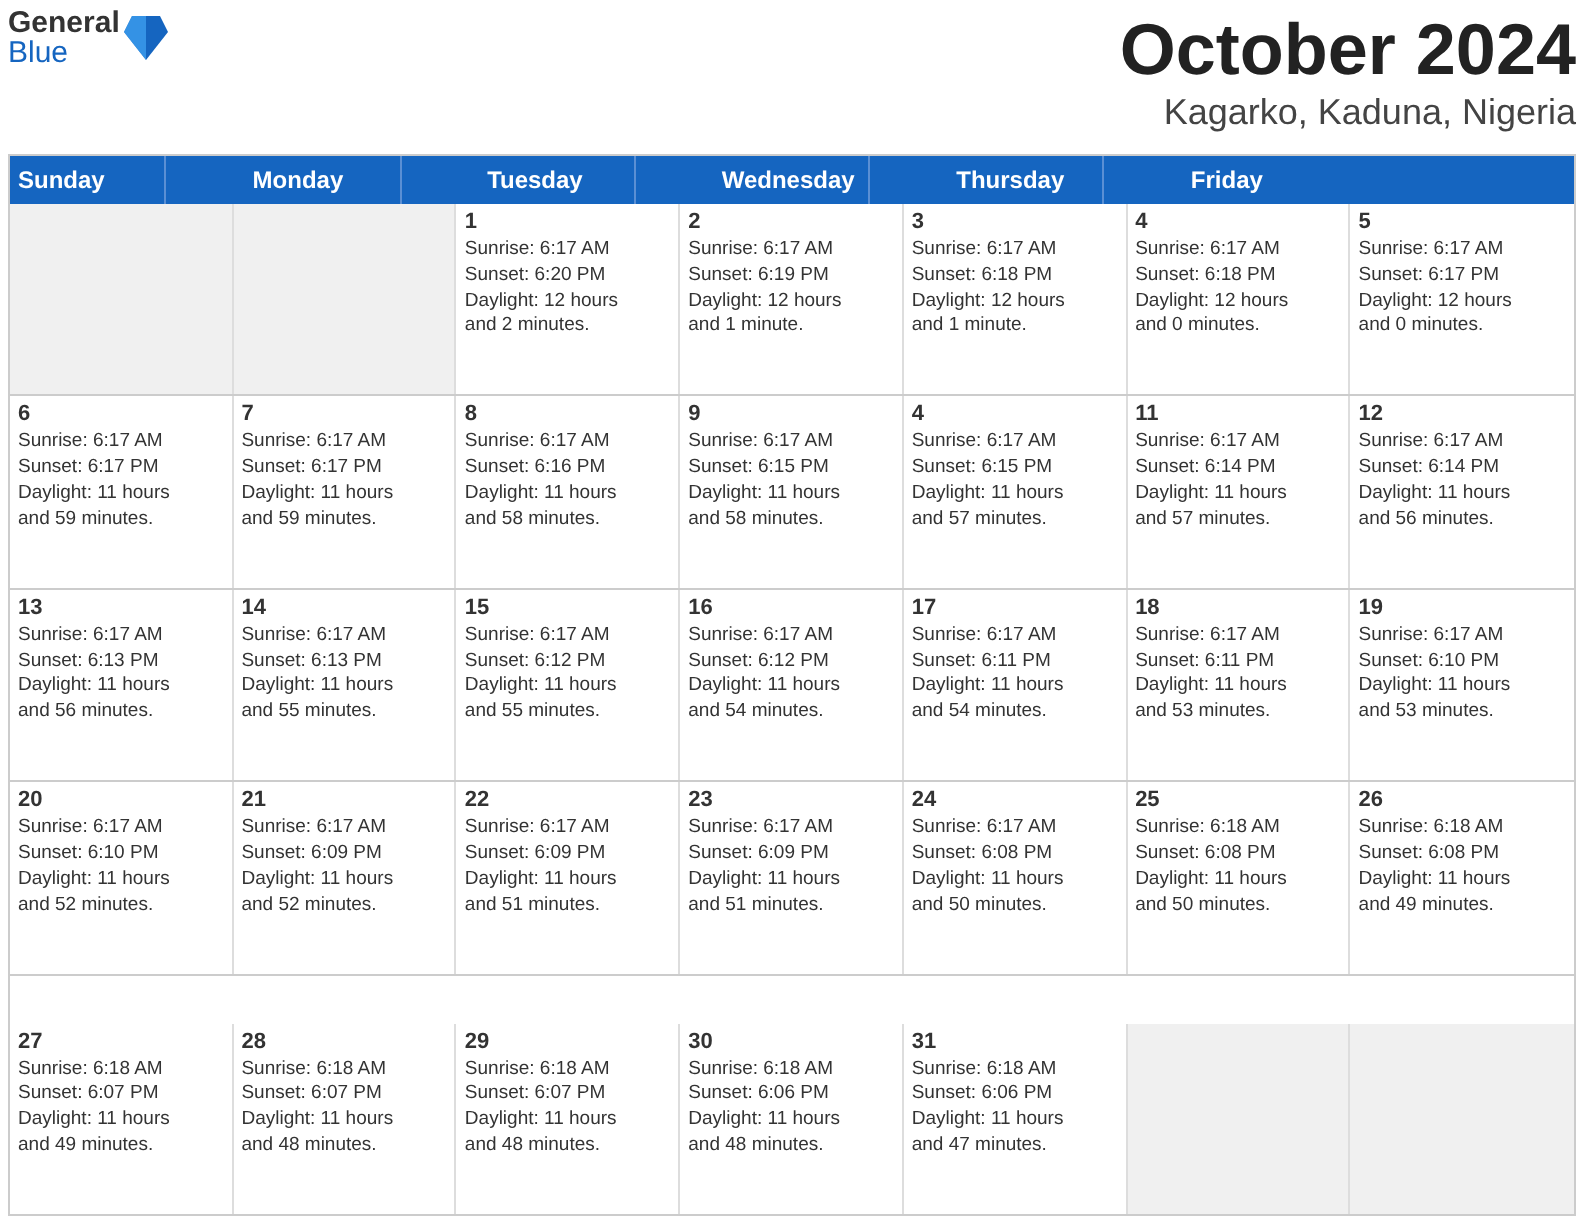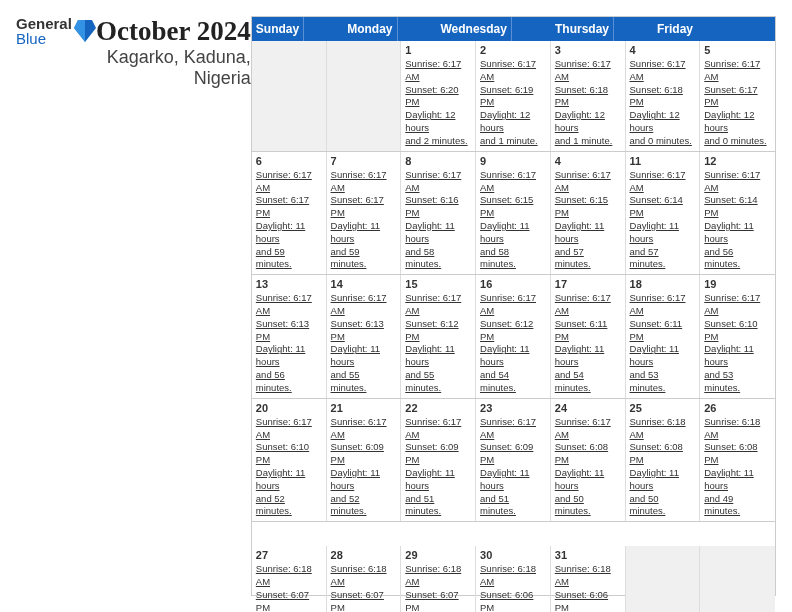--- a/index.html
+++ b/index.html
@@ -6,45 +6,44 @@
     body {
       font-family: Arial, sans-serif;
       background: #fff;
       width: 792px;
       height: 612px;
       overflow: hidden;
     }
     .container {
       width: 792px;
       height: 612px;
-      padding: 16px;
-      display: flex;
-      flex-direction: row;
+      padding: 4px;
+      display: flex;
+      flex-direction: column;
     }
     .header {
       display: flex;
       justify-content: space-between;
       align-items: flex-start;
       margin-bottom: 10px;
     }
     .logo {
       display: flex;
       flex-direction: column;
       align-items: flex-start;
     }
     .logo-general { color: #333; }
     .logo-blue { color: #1565c0; }
     .title-block {
       text-align: right;
     }
     .main-title {
-      font-size: 27px;
+      font-size: 36px;
       font-weight: bold;
       color: #222;
-      font-family: Liberation Serif, serif;
     }
     .subtitle {
       font-size: 18px;
       color: #444;
     }
     .calendar {
       flex: 1;
       display: flex;
       flex-direction: column;
       border: 1px solid #ccc;
@@ -89,21 +88,20 @@
     .day-num {
       font-size: 11px;
       font-weight: bold;
       margin-bottom: 2px;
       display: block;
     }
     .cell-text {
       font-size: 9.5px;
       line-height: 1.35;
       color: #333;
-      text-decoration: underline;
     }
   </style>
 </head>
 <body>
 
 <div class="container">
   <div class="header">
     <div class="logo">
       <div style="display:flex;align-items:center;gap:2px;">
         <div style="display:flex;flex-direction:column;line-height:1;">
@@ -119,20 +117,21 @@
     <div class="title-block">
       <div class="main-title">October 2024</div>
       <div class="subtitle">Kagarko, Kaduna, Nigeria</div>
     </div>
   </div>
 
   <div class="calendar">
     <div class="cal-header" id="cal-header">
         <div class="cal-header-cell">Sunday</div>
         <div class="cal-header-cell">Monday</div>
+        <div class="cal-header-cell">Tuesday</div>
         <div class="cal-header-cell">Wednesday</div>
         <div class="cal-header-cell">Thursday</div>
         <div class="cal-header-cell">Friday</div>
       </div>
     <div class="cal-body" id="cal-body">
         <div class="cal-row">
           <div class="cal-cell shaded"></div>
           <div class="cal-cell shaded"></div>
           <div class="cal-cell">
             <span class="day-num">1</span>

